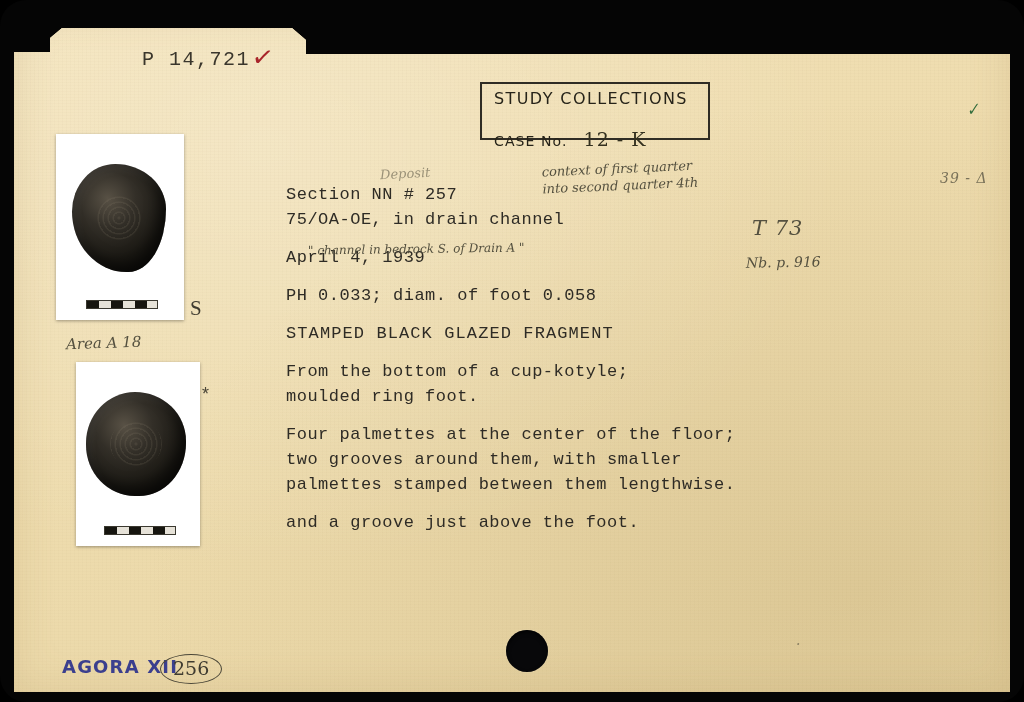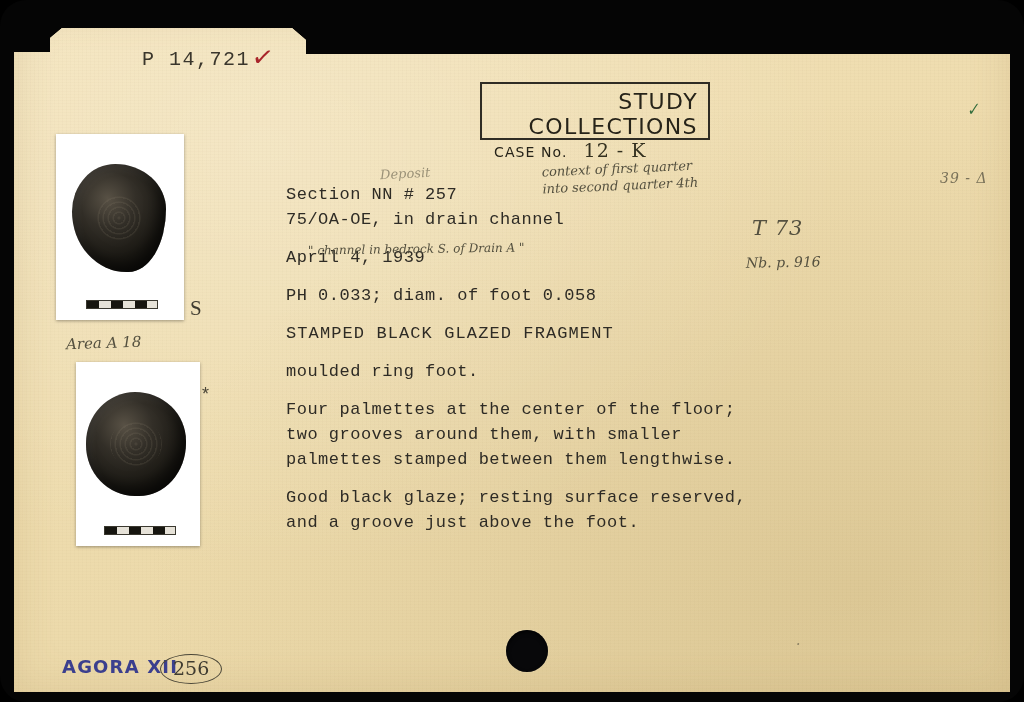--- a/index.html
+++ b/index.html
@@ -118,31 +118,30 @@
     left: 466px;
     top: 72px;
     width: 230px;
     height: 58px;
     border: 2px solid #2f2c24;
     box-sizing: border-box;
     padding: 5px 10px 0 12px;
   }
   #study-stamp .l1 {
     font-family: "DejaVu Sans", sans-serif;
-    font-size: 22px;
+    font-size: 16px;
     letter-spacing: 1.4px;
     color: #262319;
-    text-align: right;
   }
   #study-stamp .l2 {
     font-family: "DejaVu Sans", sans-serif;
     font-size: 14px;
     letter-spacing: 1.1px;
     color: #262319;
-    margin-top: 0;
+    margin-top: 20px;
   }
   #study-stamp .caseno {
     font-family: "DejaVu Serif", serif;
     font-size: 19px;
     letter-spacing: 1px;
     color: #33301f;
     margin-left: 16px;
   }
 
   
@@ -279,27 +278,27 @@
     <div id="typed-block" class="typed">
       <div class="line">Section NN # 257</div>
       <div class="line">75/OA-OE, in drain channel</div>
       <div class="gap"></div>
       <div class="line">April 4, 1939</div>
       <div class="gap"></div>
       <div class="line">PH 0.033; diam. of foot 0.058</div>
       <div class="gap"></div>
       <div class="heading">STAMPED BLACK GLAZED FRAGMENT</div>
       <div class="gap"></div>
+      <div class="line">From the bottom of a cup-kotyle;</div>
       <div class="line">moulded ring foot.</div>
       <div class="gap"></div>
       <div class="line">Four palmettes at the center of the floor;</div>
       <div class="line">two grooves around them, with smaller</div>
       <div class="line">palmettes stamped between them lengthwise.</div>
       <div class="gap"></div>
-      <div class="line">Good black glaze; resting surface reserved,</div>
       <div class="line">and a groove just above the foot.</div>
     </div>
 
     <div class="annot pencil" id="annot-s">S</div>
     <div class="annot hand pencil" id="annot-area">Area A 18</div>
     <div class="annot" id="annot-star">*</div>
     <div class="annot hand pencil" id="annot-dear">Deposit</div>
     <div class="annot hand pencil" id="annot-context">context of first quarter
 into second quarter 4th</div>
     <div class="annot hand pencil" id="annot-channel">" channel in bedrock S. of Drain A "</div>

